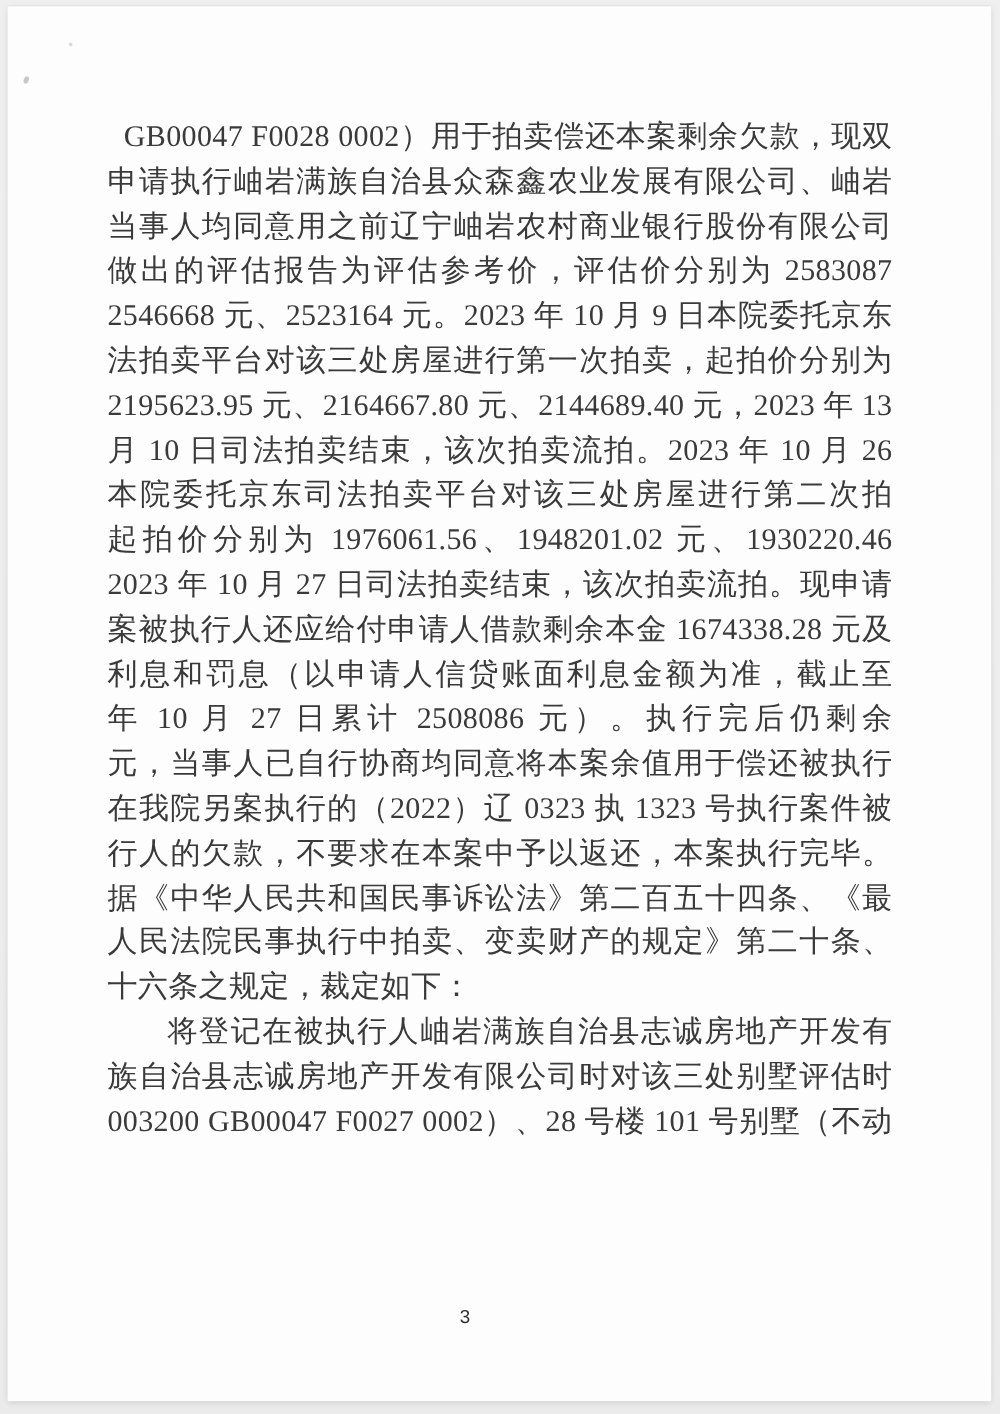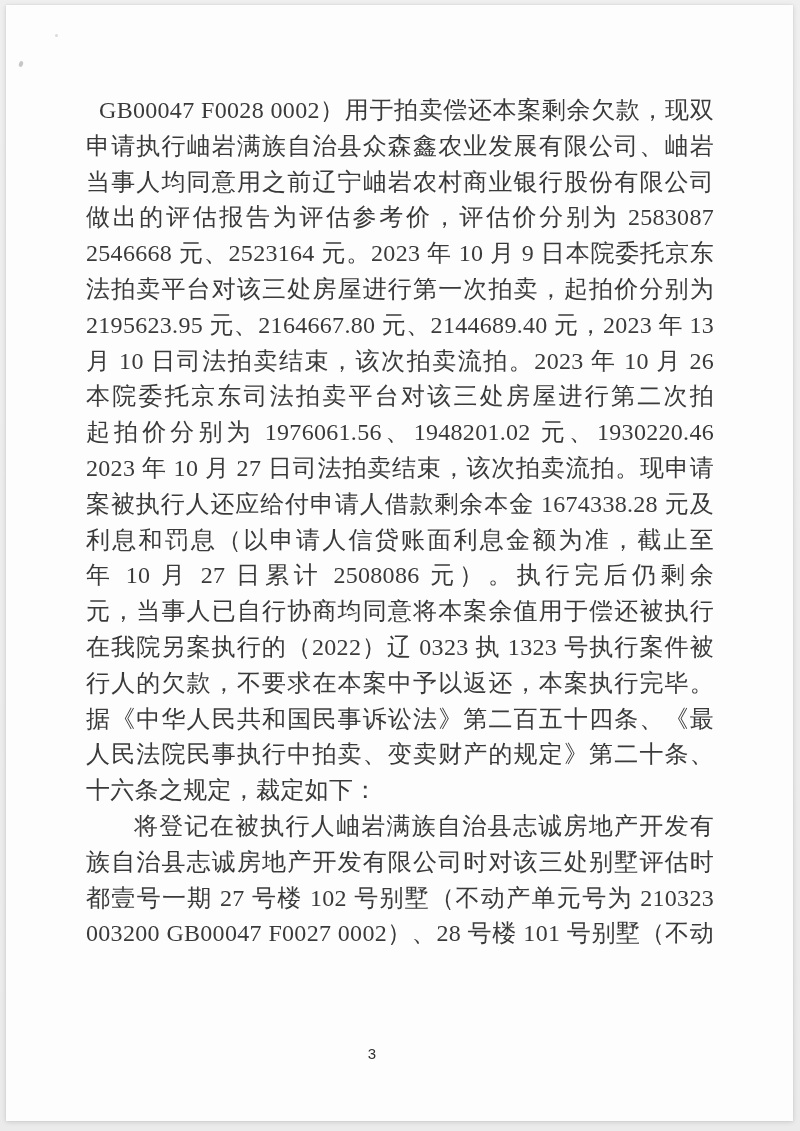--- a/index.html
+++ b/index.html
@@ -93,19 +93,18 @@
       <div class="line">利息和罚息（以申请人信贷账面利息金额为准，截止至 2023</div>
       <div class="line">年 10 月 27 日累计 2508086 元）。执行完后仍剩余 757933.82</div>
       <div class="line">元，当事人已自行协商均同意将本案余值用于偿还被执行人</div>
       <div class="line">在我院另案执行的（2022）辽 0323 执 1323 号执行案件被执</div>
       <div class="line">行人的欠款，不要求在本案中予以返还，本案执行完毕。依</div>
       <div class="line">据《中华人民共和国民事诉讼法》第二百五十四条、《最高</div>
       <div class="line">人民法院民事执行中拍卖、变卖财产的规定》第二十条、二</div>
       <div class="line short">十六条之规定，裁定如下：</div>
       <div class="line para-start">将登记在被执行人岫岩满族自治县志诚房地产开发有</div>
       <div class="line">族自治县志诚房地产开发有限公司时对该三处别墅评估时</div>
-      <div class="line">都壹号一期 27 号楼 102 号别墅（不动产单元号为 210323</div>
       <div class="line">003200 GB00047 F0027 0002）、28 号楼 101 号别墅（不动产</div>
     </div>
 
     <div class="page-number">3</div>
   </div>
 </div>
 
 </body></html>

